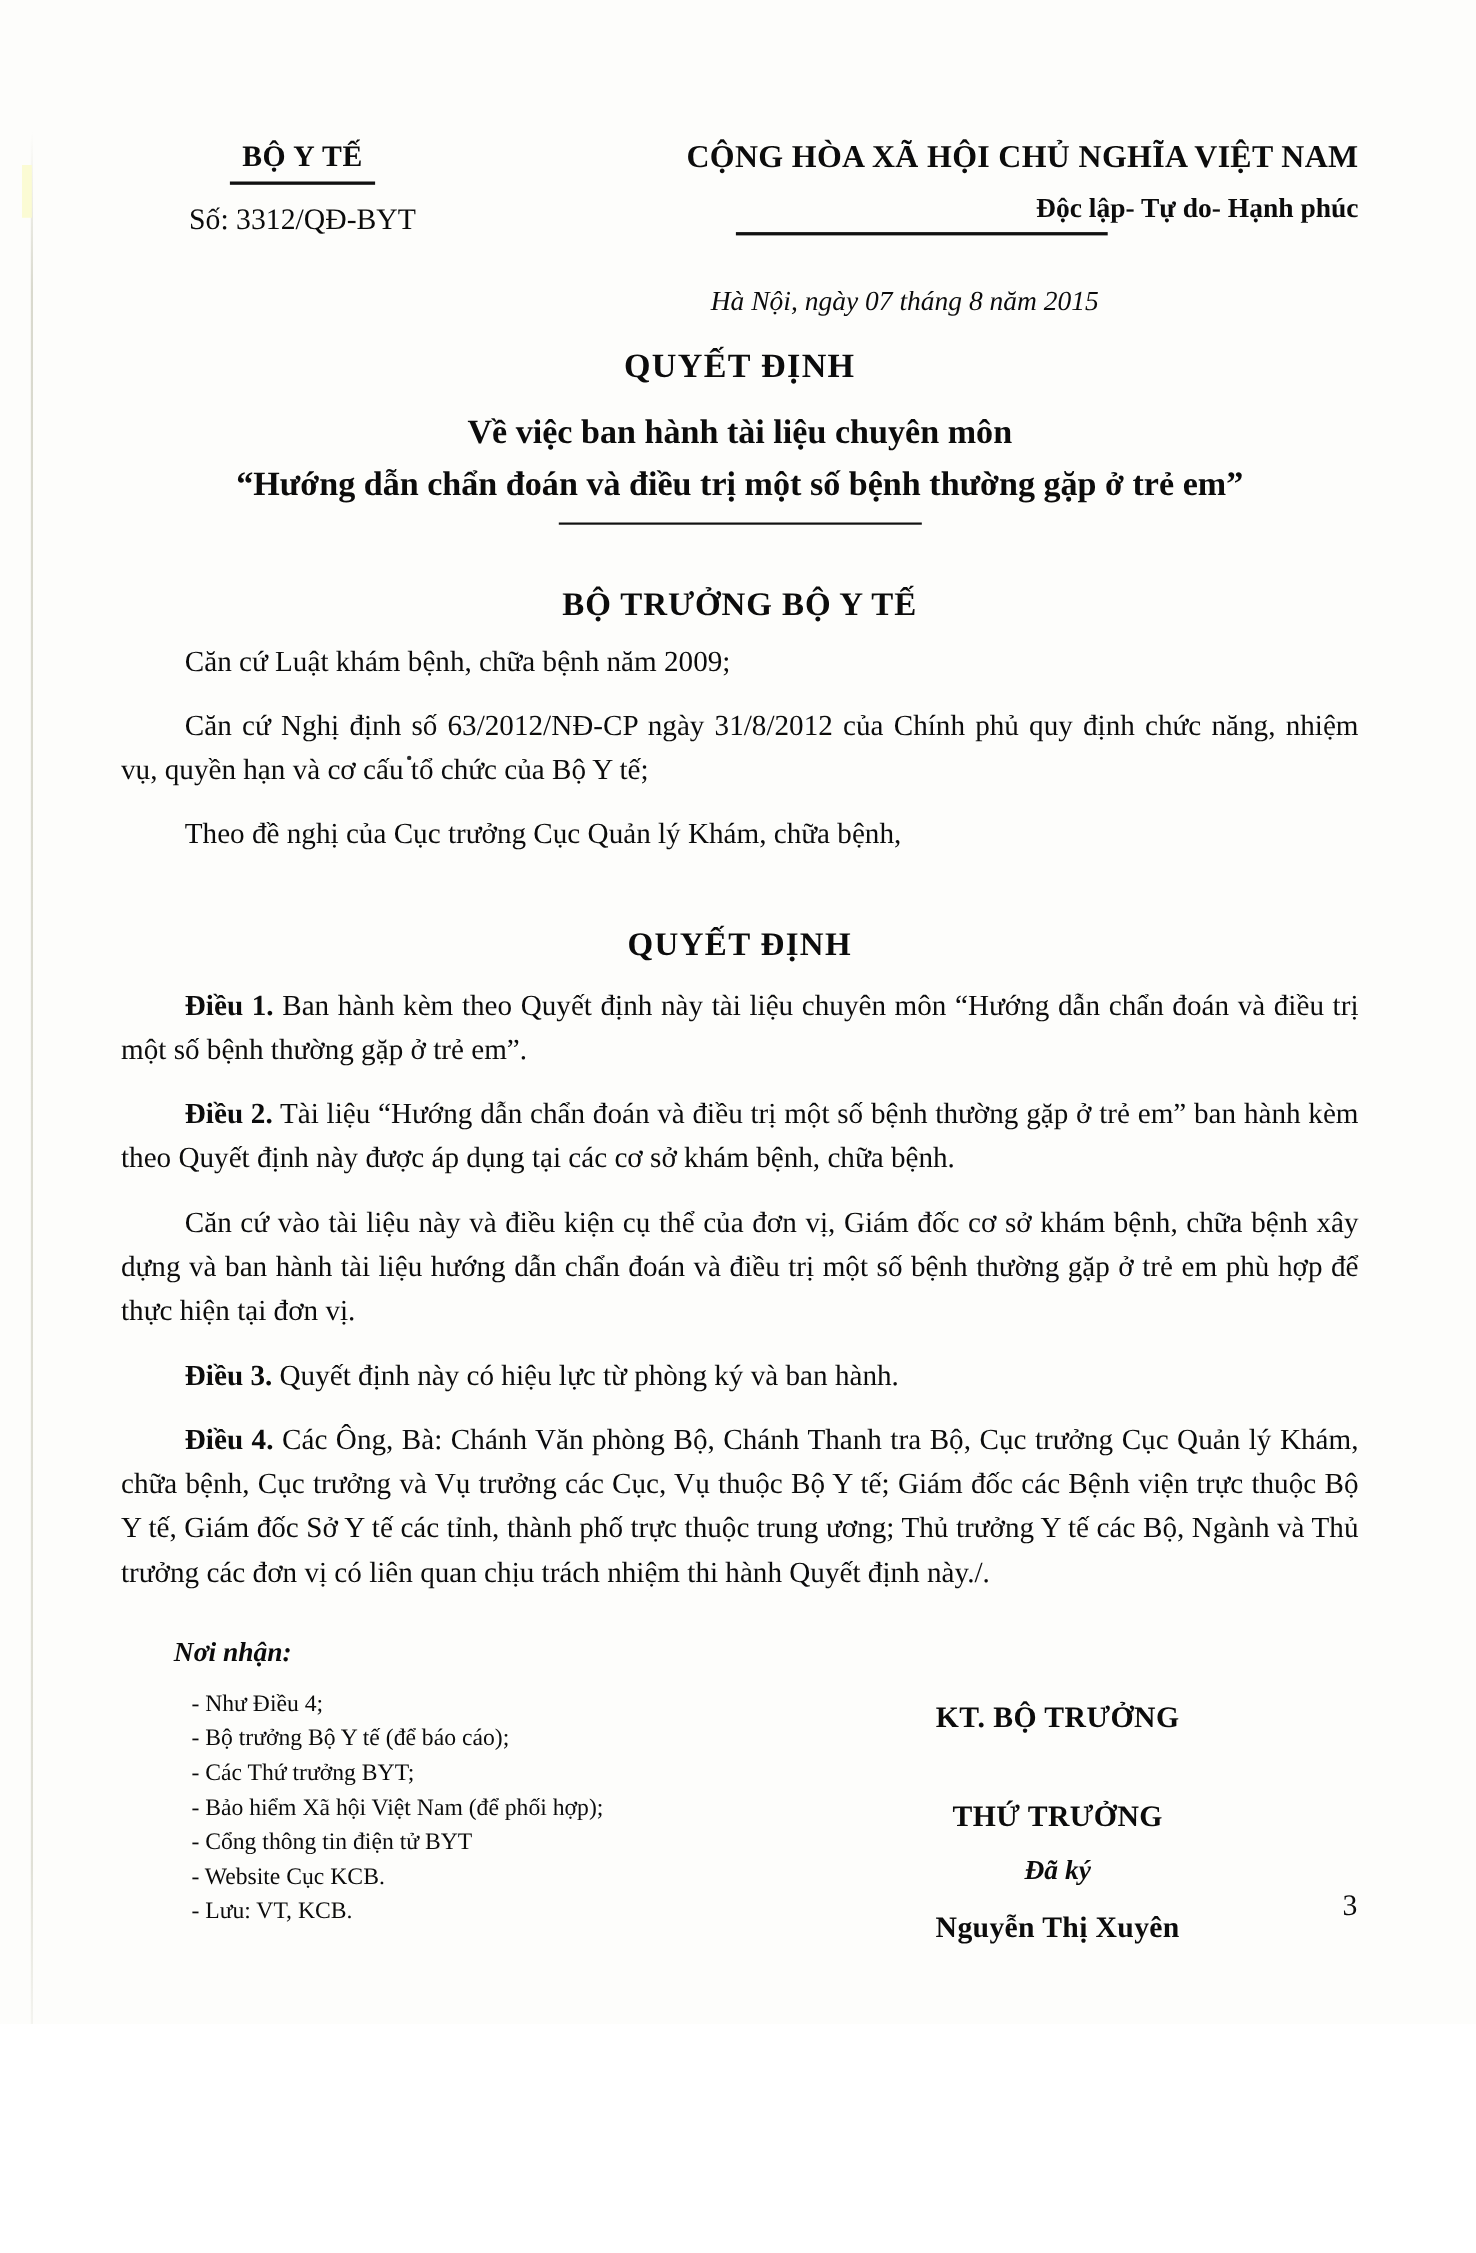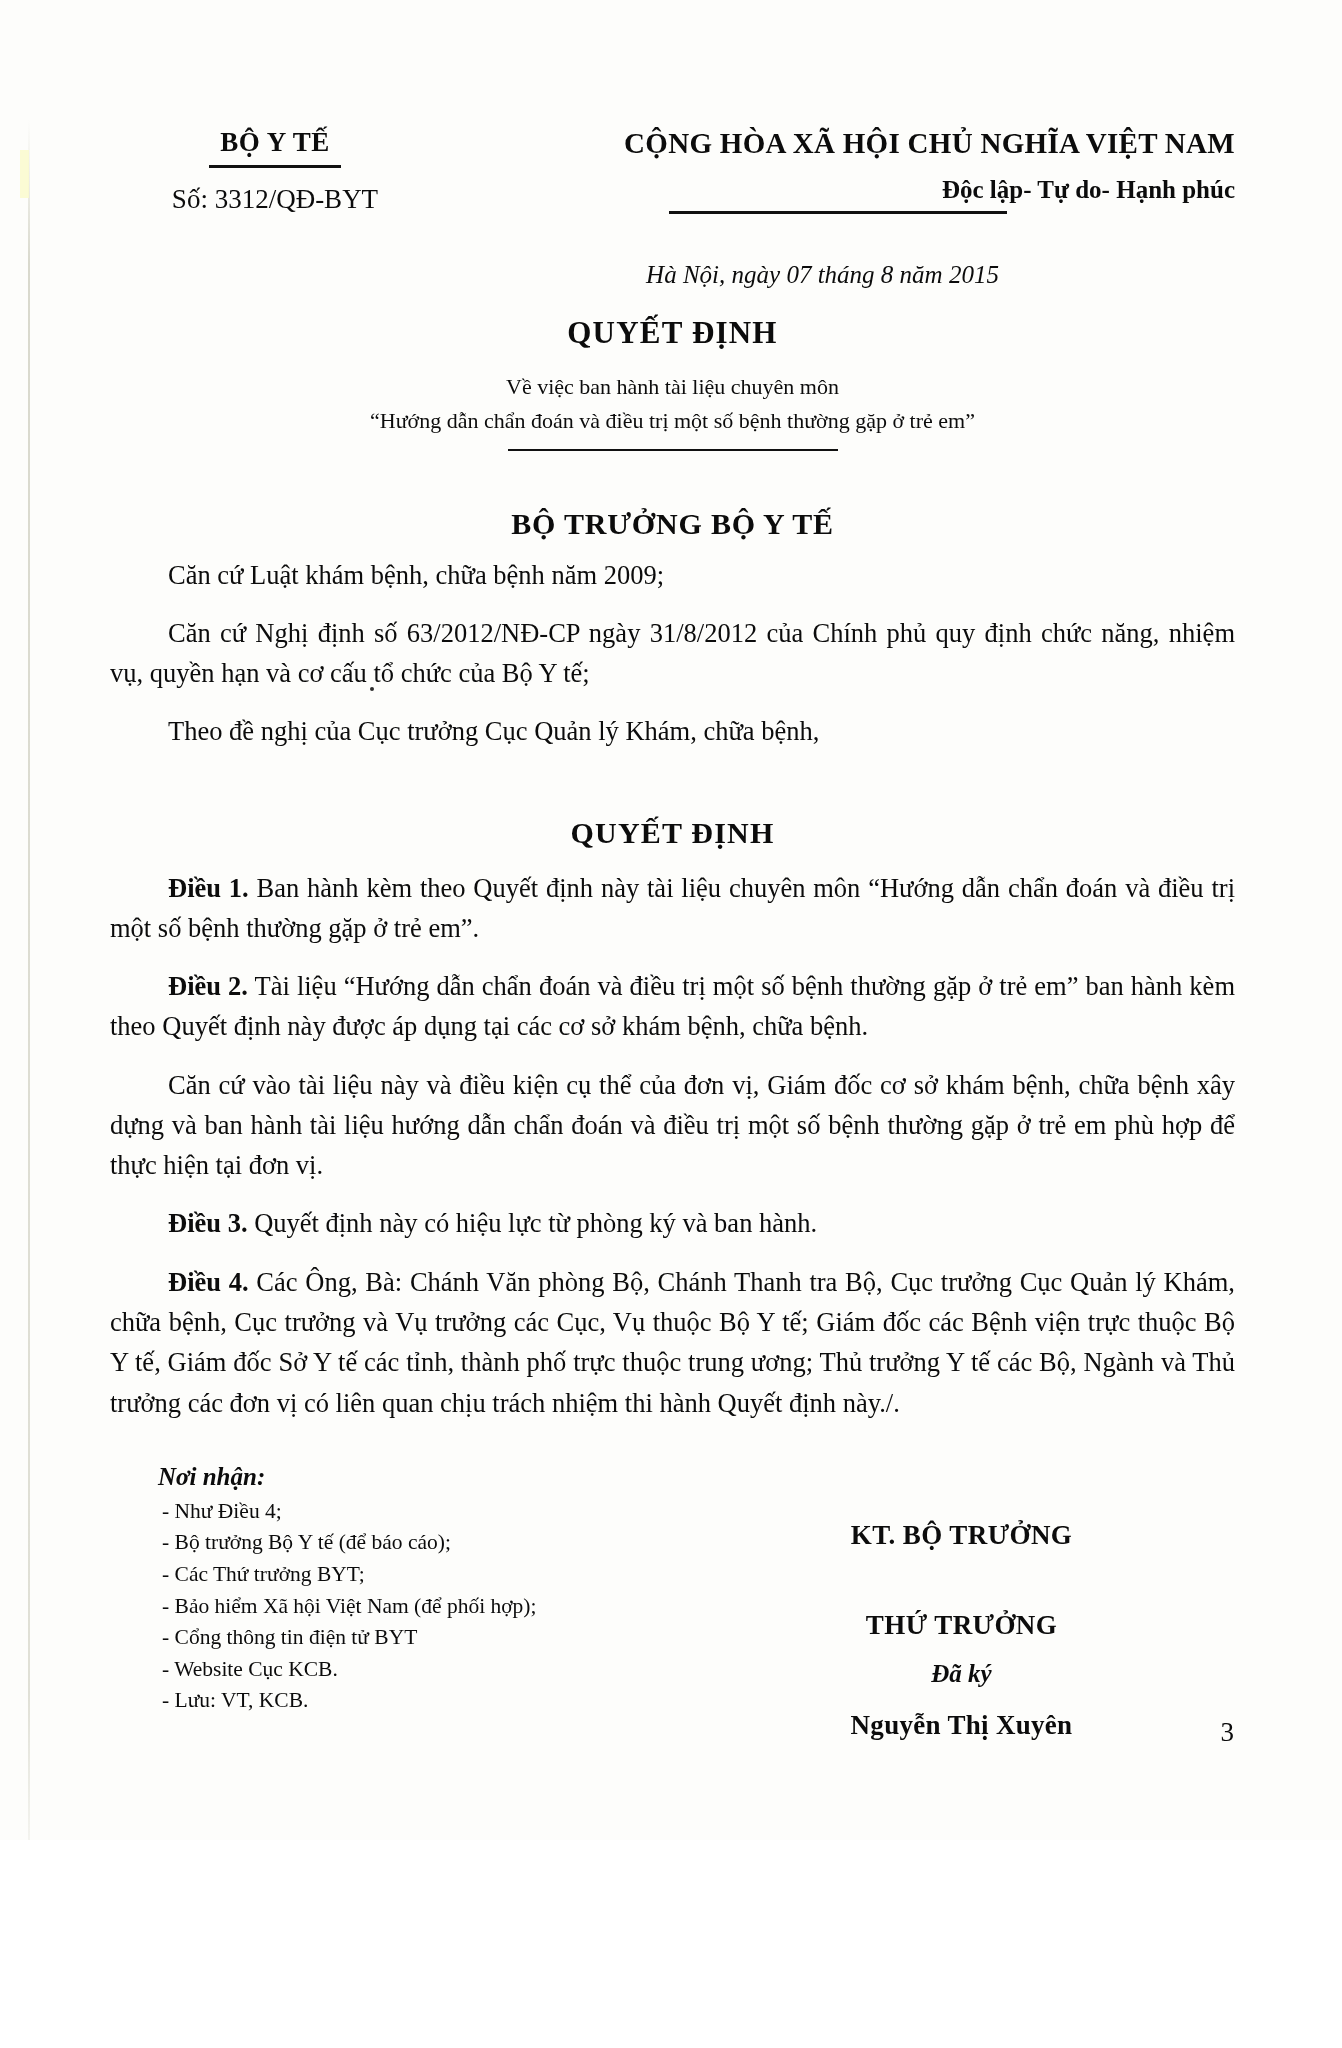--- a/index.html
+++ b/index.html
@@ -105,22 +105,22 @@
   .title-block {
     text-align: center;
     margin-top: 26px;
   }
   .title-main {
     font-size: 31px;
     font-weight: bold;
     letter-spacing: 1.2px;
   }
   .title-sub {
-    font-size: 22px;
-    font-weight: normal;
+    font-size: 31px;
+    font-weight: bold;
     margin-top: 20px;
     line-height: 1.45;
   }
 
   
   .issuer {
     text-align: center;
     font-size: 30px;
     font-weight: bold;
     letter-spacing: .8px;
@@ -167,21 +167,21 @@
     padding-left: 48px;
   }
   .recipients-title {
     font-size: 25px;
     font-weight: bold;
     font-style: italic;
     margin-bottom: 5px;
   }
   .recipients ul {
     list-style: none;
-    margin: 4px;
+    margin: 16px;
     padding: 0;
   }
   .recipients li {
     font-size: 21.5px;
     line-height: 1.47;
     white-space: nowrap;
   }
   .signature {
     flex: 1 1 auto;
     text-align: center;

